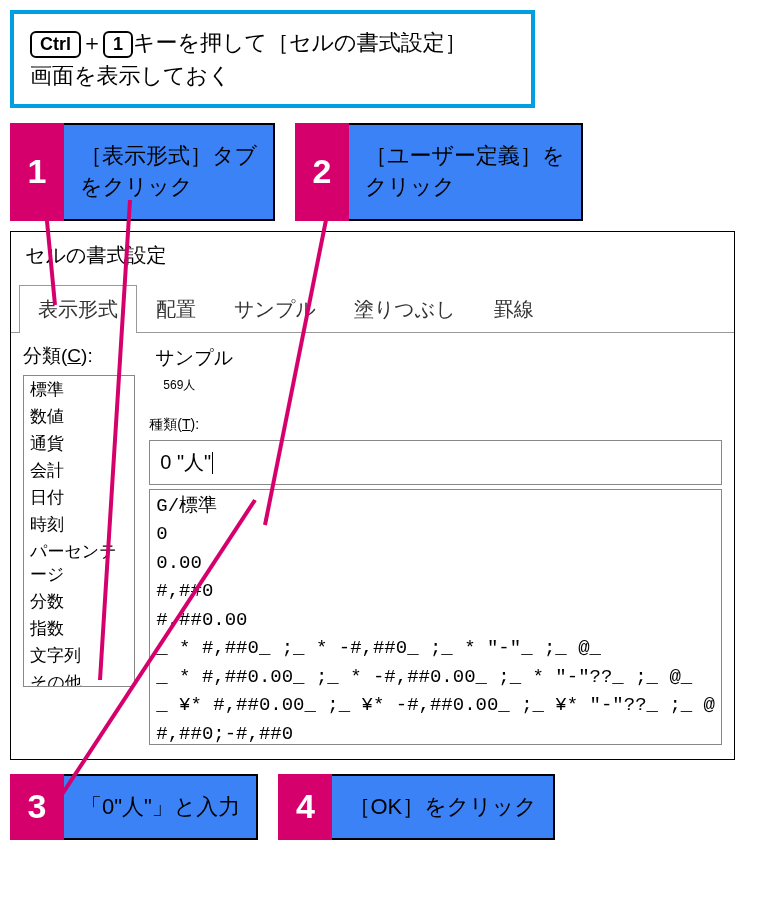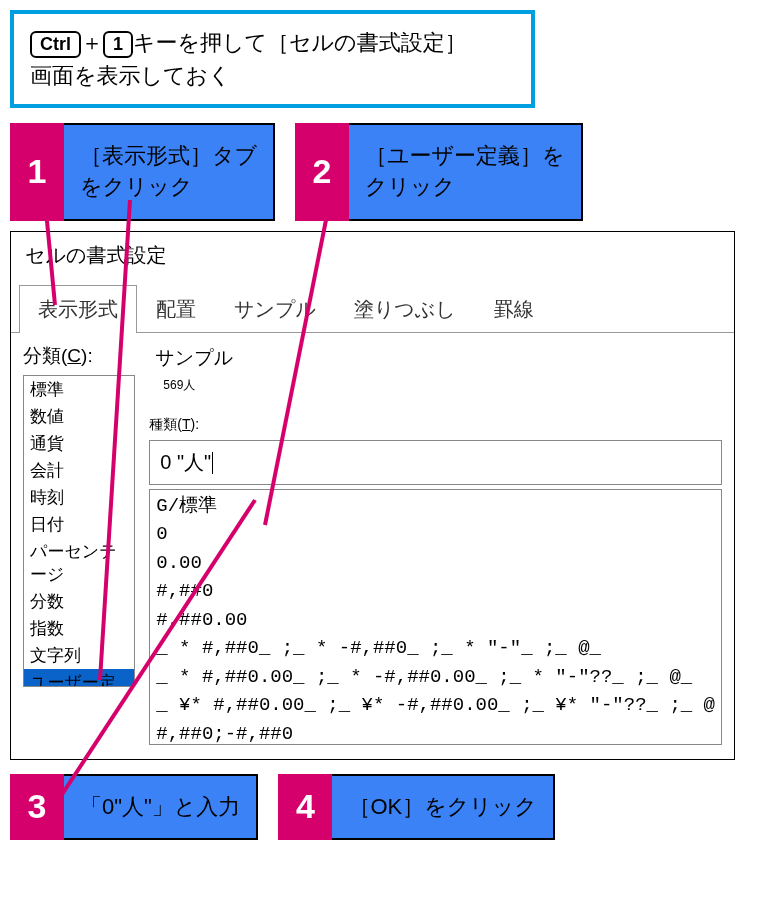--- a/index.html
+++ b/index.html
@@ -194,26 +194,27 @@
   <div class="dialog-body">
     <div class="cat-section">
       <div class="cat-label">
         <span>分類(</span><span class="u">C</span><span>):</span>
       </div>
       <div class="cat-list" id="catlist">
           <div class="cat-item">標準</div>
           <div class="cat-item">数値</div>
           <div class="cat-item">通貨</div>
           <div class="cat-item">会計</div>
+          <div class="cat-item">日付</div>
           <div class="cat-item">時刻</div>
-          <div class="cat-item">日付</div>
           <div class="cat-item">パーセンテージ</div>
           <div class="cat-item">分数</div>
           <div class="cat-item">指数</div>
           <div class="cat-item">文字列</div>
+          <div class="cat-item">その他</div>
           <div class="cat-item selected">ユーザー定義</div>
         </div>
     </div>
     <div class="right-section">
       <div class="sample-label">サンプル</div>
       <div class="sample-box">569人</div>
       <div class="type-label">
         <span>種類(</span><span class="u">T</span><span>):</span>
       </div>
       <div class="type-input">

